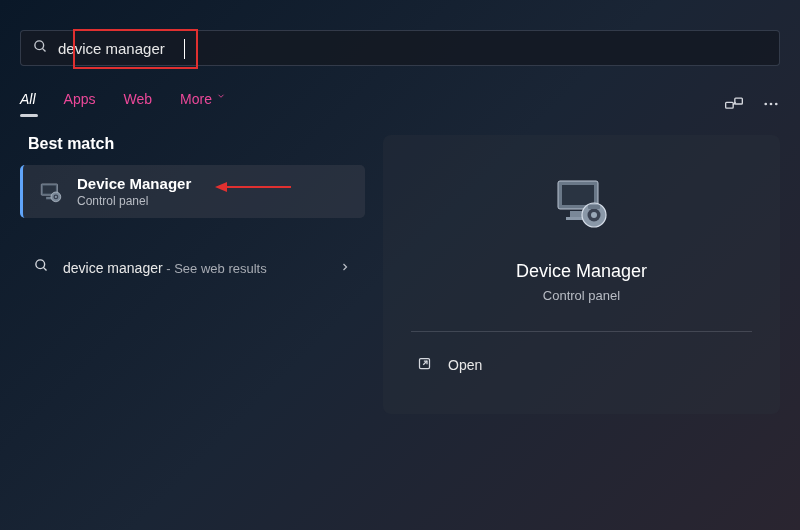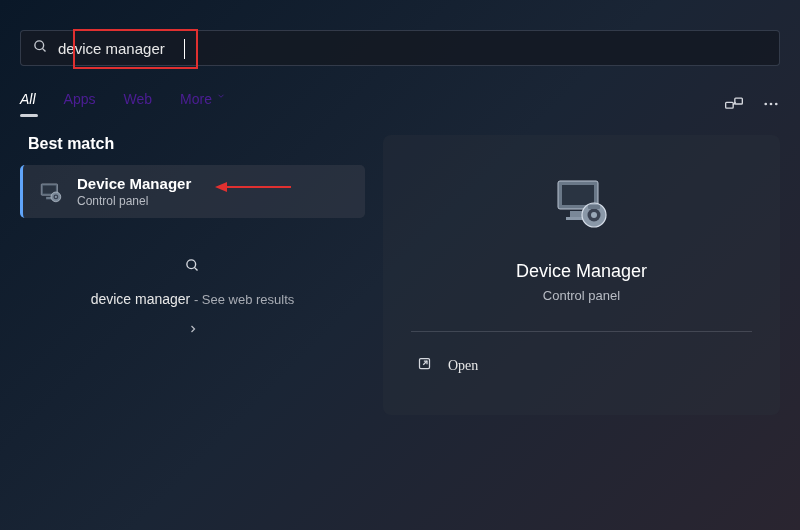--- a/index.html
+++ b/index.html
@@ -62,21 +62,21 @@
       display: flex;
       align-items: center;
       justify-content: space-between;
     }
     .tabs-left {
       display: flex;
       gap: 28px;
       align-items: center;
     }
     .tab {
-      color: #4c1d95;
+      color: #ec4899;
       font-size: 14px;
       cursor: pointer;
       padding-bottom: 10px;
       position: relative;
     }
     .tab.active {
       color: #ffffff;
       font-style: italic;
     }
     .tab.active::after {
@@ -157,21 +157,20 @@
     .web-section {
       margin-top: 28px;
     }
     .web-item {
       padding: 12px 14px;
       display: flex;
       align-items: center;
       gap: 14px;
       cursor: pointer;
       border-radius: 5px;
-      flex-direction: column;
     }
     .web-text {
       flex: 1;
       font-size: 14px;
       color: #e8e8e8;
     }
     .web-text .suffix {
       color: #a8acb4;
       font-size: 13px;
     }
@@ -211,21 +210,20 @@
     .action-row {
       width: 100%;
       display: flex;
       align-items: center;
       gap: 16px;
       padding: 10px 6px;
       cursor: pointer;
       border-radius: 4px;
       font-size: 14px;
       color: #e8e8e8;
-      font-family: Liberation Serif, serif;
     }
   </style>
 </head>
 <body>
 
 <div class="search-bar">
   <span class="search-icon-wrap">
     <svg width="15" height="15" viewBox="0 0 24 24" fill="none" stroke="currentColor" stroke-width="2.2">
       <circle cx="10" cy="10" r="7"></circle>
       <line x1="20" y1="20" x2="15" y2="15"></line>

